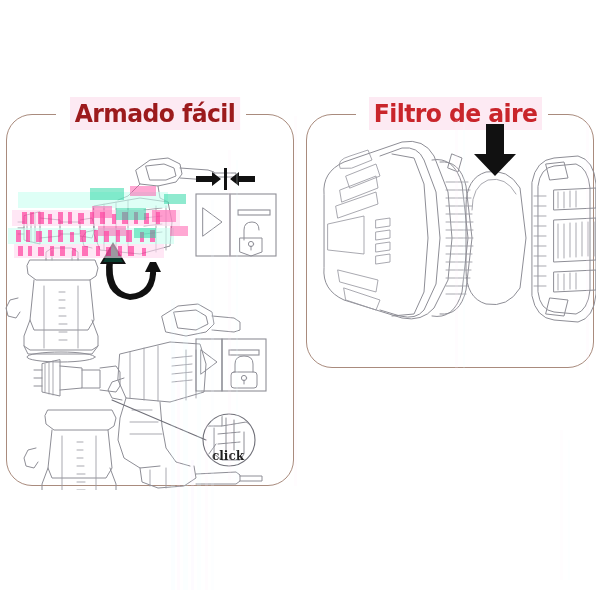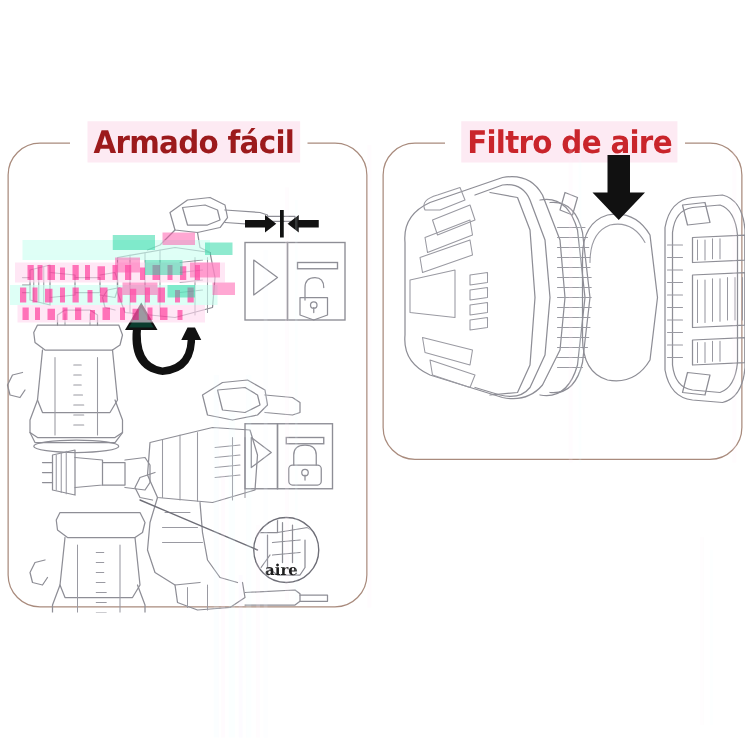--- a/index.html
+++ b/index.html
@@ -230,21 +230,21 @@
         <path class="ln" d="M206 348 L216 334"></path>
       </g>
       <defs>
         <clipPath id="clipCallout">
             <circle cx="229" cy="330" r="25"></circle>
           </clipPath>
       </defs>
     </g>
   </svg>
 
-  <div id="click-label">aire</div>
+  <div id="click-label">click</div>
 
   <svg style="position:absolute;left:306px;top:120px;" width="290" height="250" viewBox="0 0 290 250">
 
     <g>
       <path class="ln" d="M18 74 Q16 52 38 42 L96 22 Q118 18 128 36 L142 72 L146 118 L142 160 L128 188 Q116 202 96 198 L38 180 Q16 170 18 148 Z"></path>
       <path class="ln2" d="M34 48 Q30 40 44 36 L62 30 L66 40 L46 48 Z"></path>
       <path class="ln2" d="M40 56 L70 44 L74 56 L44 68 Z"></path>
       <path class="ln2" d="M34 70 L70 56 L72 68 L36 82 Z"></path>
       <path class="ln2" d="M30 86 L70 72 L72 84 L32 98 Z"></path>
       <path class="ln2" d="M22 104 L58 96 L58 134 L22 130 Z"></path>

